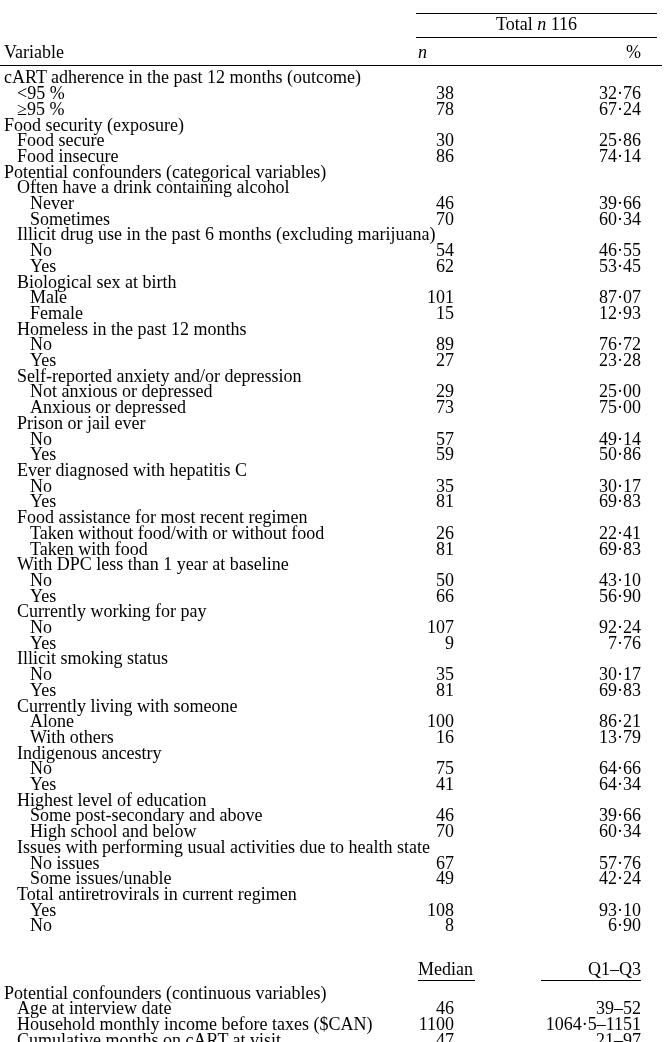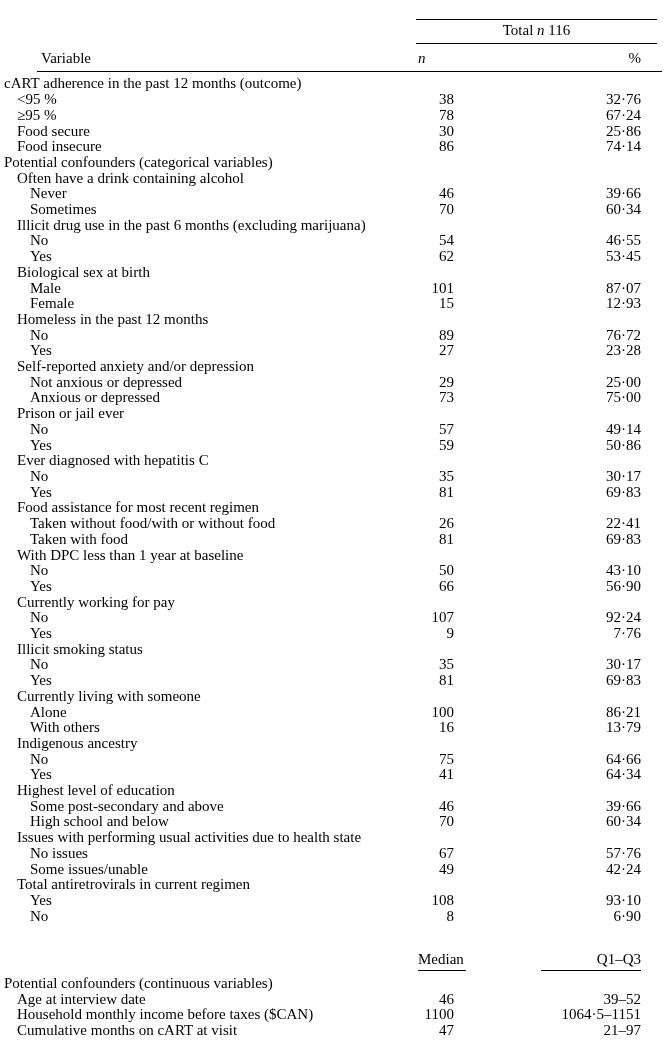--- a/index.html
+++ b/index.html
@@ -1,33 +1,32 @@
 <!DOCTYPE html>
 <html><head>
 <meta charset="utf-8">
 <style>
   * { margin:0; padding:0; box-sizing:border-box; }
   html,body { background:#ffffff; }
   .page {
     width:662px; height:1042px; overflow:hidden;
     background:#ffffff; color:#000000;
     font-family:"Liberation Serif","DejaVu Serif",serif;
-    font-size:15px; line-height:15.7px;
-    padding-top:19px; position:relative;
+    font-size:18px; line-height:15.7px;
+    padding-top:13px; position:relative;
   }
   .spanner {
     width:241px; margin-left:auto; margin-right:5px;
     border-top:1.5px solid #000; border-bottom:1.5px solid #000;
     text-align:center; padding:3px 0 4px 0;
   }
   .header-row {
     display:flex; align-items:flex-end;
     padding:7px 21px 5px 0;
     border-bottom:1.5px solid #000;
-    margin-left:37px;
   }
   .header-row .var-col { padding-left:4px; }
   .trow { display:flex; padding-right:21px; }
   .var-col { flex:1; white-space:nowrap; overflow:visible; }
   .n-col  { width:36px;  text-align:right; white-space:nowrap; }
   .nh     { text-align:left; }
   .pct-col{ width:187px; text-align:right; white-space:nowrap; }
   .indent-0 .var-col { padding-left:4px; }
   .indent-1 .var-col { padding-left:17px; }
   .indent-2 .var-col { padding-left:30px; }
@@ -69,20 +68,21 @@
         <div class="var-col">&lt;95 %</div>
         <div class="n-col">38</div>
         <div class="pct-col">32·76</div>
       </div>
       <div class="trow indent-1">
         <div class="var-col">≥95 %</div>
         <div class="n-col">78</div>
         <div class="pct-col">67·24</div>
       </div>
       <div class="trow indent-0">
+        <div class="var-col">Food security (exposure)</div>
         <div class="n-col"></div>
         <div class="pct-col"></div>
       </div>
       <div class="trow indent-1">
         <div class="var-col">Food secure</div>
         <div class="n-col">30</div>
         <div class="pct-col">25·86</div>
       </div>
       <div class="trow indent-1">
         <div class="var-col">Food insecure</div>

